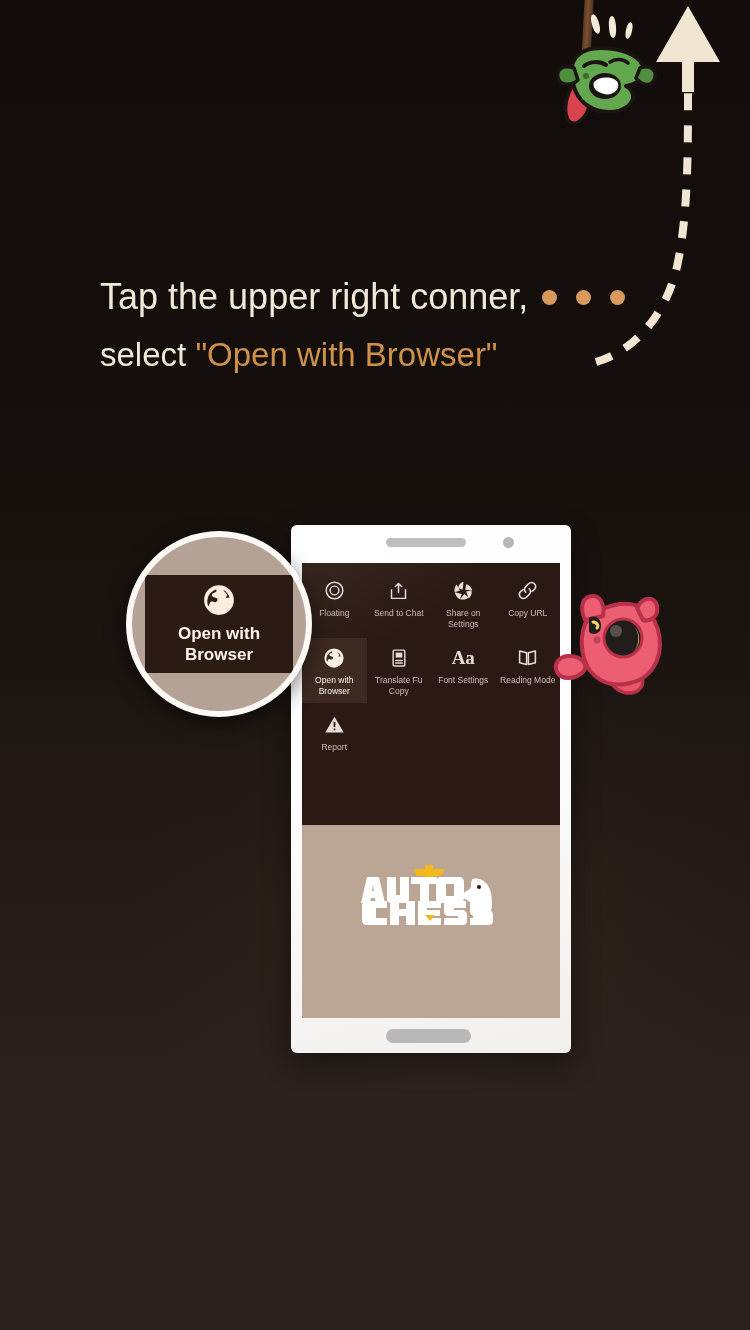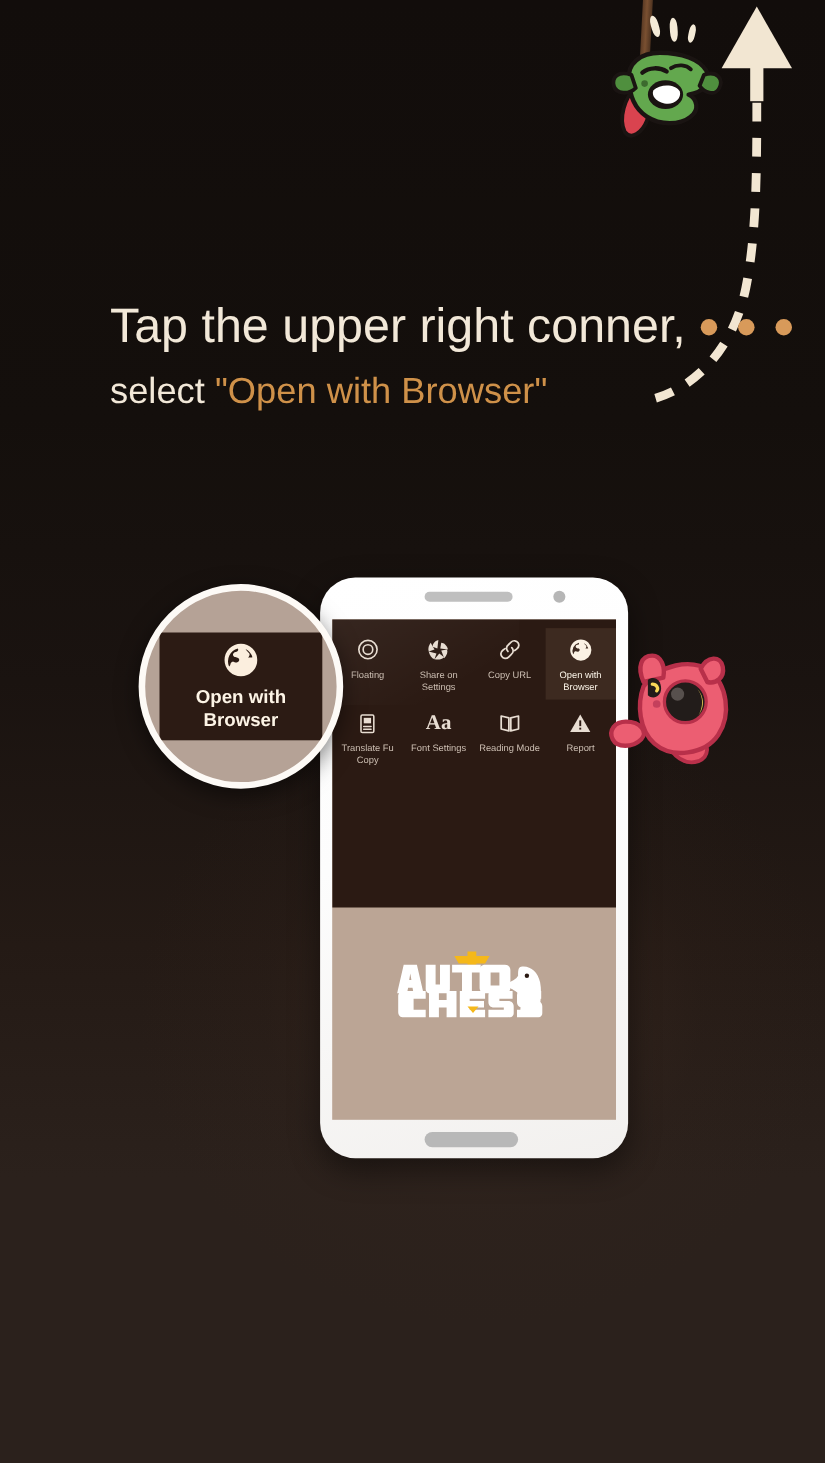--- a/index.html
+++ b/index.html
@@ -49,37 +49,37 @@
   
   .arrow-svg { position:absolute; left:470px; top:0px; width:280px; height:400px; pointer-events:none; }
 
   
   .copy { position:absolute; left:100px; top:268px; width:620px; }
   .line1 {
     font-size:35px; color:#f6ecdc; letter-spacing:.1px;
     line-height:54px; font-weight:400; white-space:nowrap;
   }
   .line2 {
-    font-size:44px; color:#f2e8d8; line-height:58px; font-weight:300;
+    font-size:36px; color:#f2e8d8; line-height:58px; font-weight:300;
     white-space:nowrap; display:flex; align-items:center;
   }
   .line3 {
     font-size:33px; color:#f2e8d8; line-height:57px; font-weight:300;
     white-space:nowrap;
   }
   .accent { color:#cf9149; }
   .dots { display:inline-flex; align-items:center; gap:19px; margin-left:14px; }
   .dot { width:15px; height:15px; border-radius:50%; background:#d89a5a; display:block; }
 
   
   .phone {
     position:absolute; left:291px; top:525px;
     width:280px; height:528px;
     background:linear-gradient(165deg,#ffffff 0%,#fdfdfd 45%,#f2f0ee 100%);
-    border-radius:32px;
+    border-radius:6px;
     box-shadow:0 10px 28px rgba(0,0,0,.45);
   }
   .speaker {
     position:absolute; left:95px; top:13px; width:80px; height:9px;
     border-radius:5px; background:#bfbfbf;
   }
   .cam {
     position:absolute; left:212px; top:12px; width:11px; height:11px;
     border-radius:50%; background:#b6b6b6;
   }
@@ -246,20 +246,30 @@
           <div class="mi">
             <span class="glyph">
               <svg width="21" height="21" viewBox="0 0 24 24" fill="none" stroke="currentColor" stroke-width="1.7">
                 <circle cx="12" cy="12" r="9.5"></circle>
                   <circle cx="12" cy="12" r="5"></circle>
               </svg>
             </span>
             <span class="mlabel">Floating</span>
           </div>
 
+          <div class="mi">
+            <span class="glyph">
+              <svg width="21" height="21" viewBox="0 0 24 24" fill="none" stroke="currentColor" stroke-width="1.7" stroke-linejoin="round">
+                <path d="M4 10.5 L4 21 L20 21 L20 10.5"></path>
+                <path d="M12 15 L12 4"></path>
+                  <path d="M8 8 L12 4 L16 8"></path>
+              </svg>
+            </span>
+            <span class="mlabel">Send to Chat</span>
+          </div>
 
           <div class="mi">
             <span class="glyph">
               <svg width="21" height="21" viewBox="0 0 24 24" fill="currentColor">
                 <path d="M12 2 C8 3 6 6 6 9 L11 11 Z"></path>
                 <path d="M22 12 C21 8 18 5 15 5 L14 11 Z"></path>
                 <path d="M18 21 C21 18 22 15 21 12 L15 13 Z"></path>
                 <path d="M8 22 C12 23 16 22 18 20 L13 16 Z"></path>
                 <path d="M2 14 C3 18 5 21 8 22 L10 16 Z"></path>
                 <path d="M4 5 C2 8 1 11 2 14 L8 12 Z"></path>

